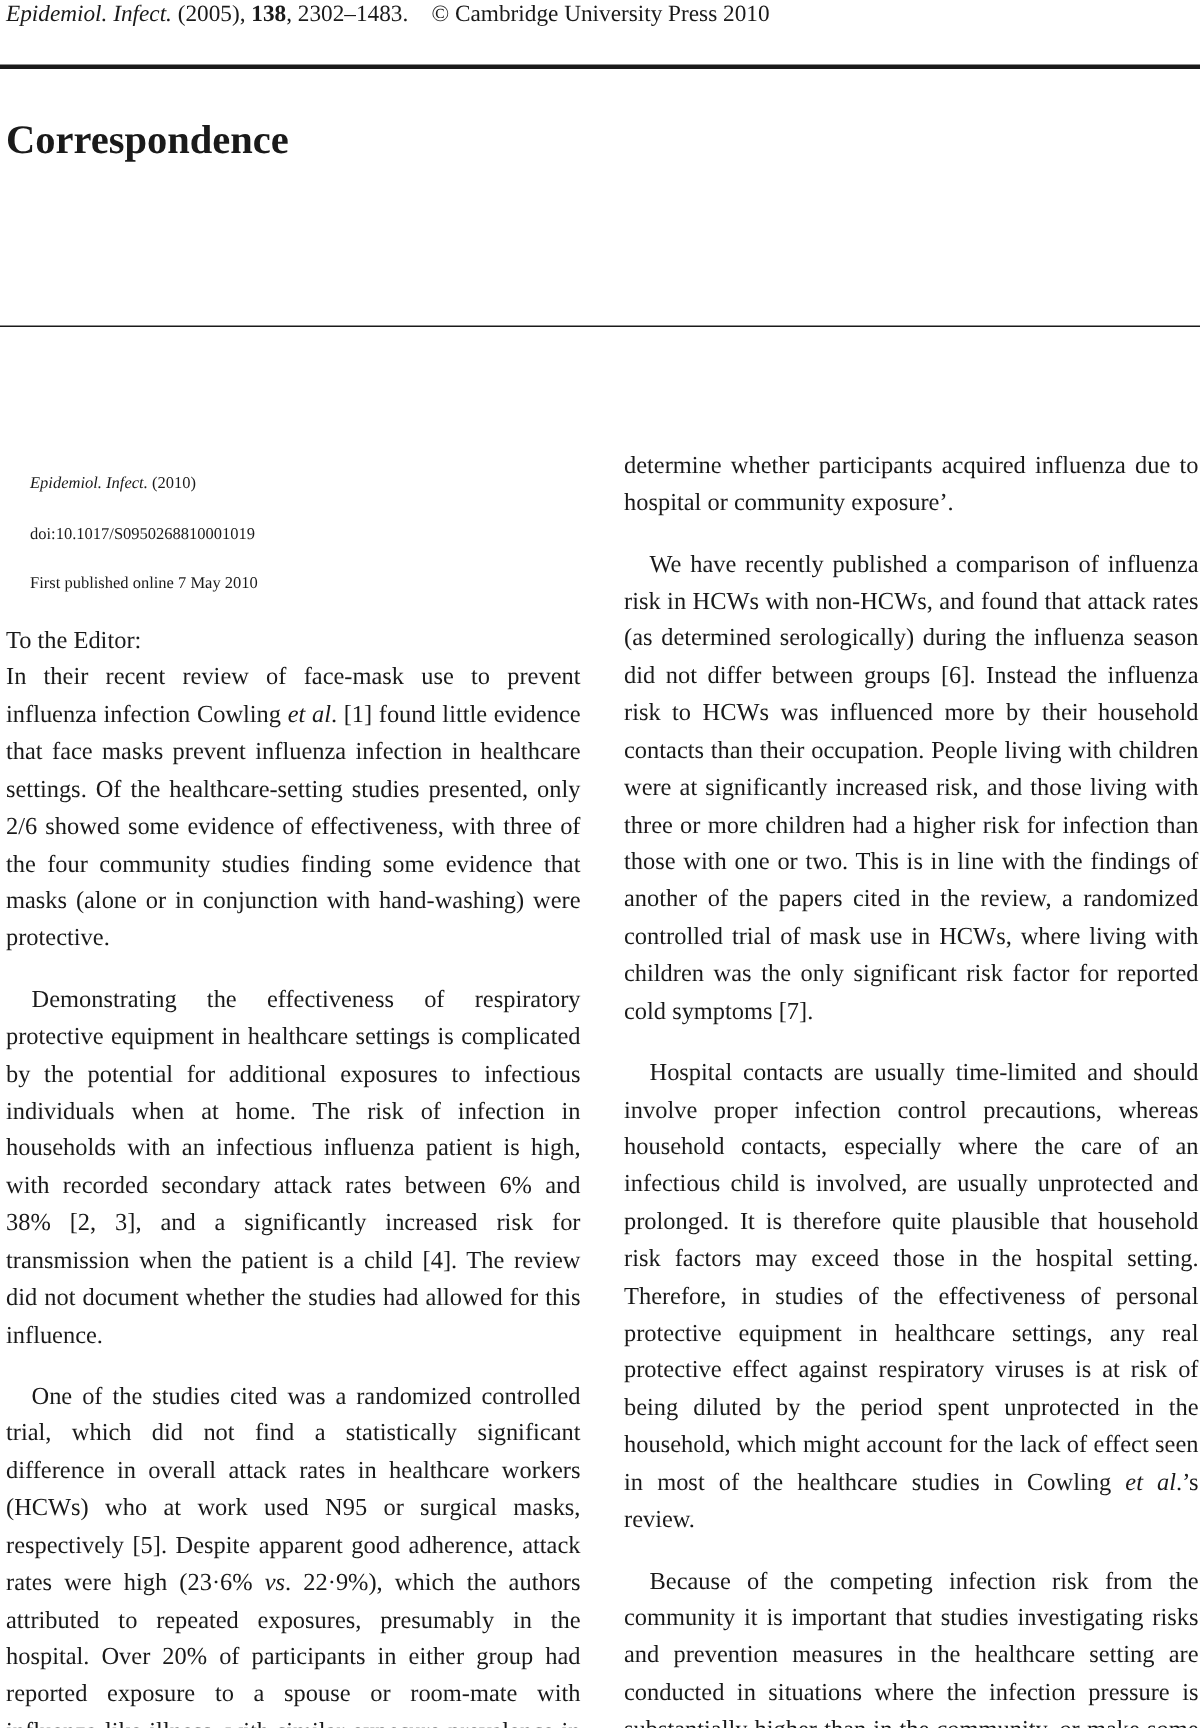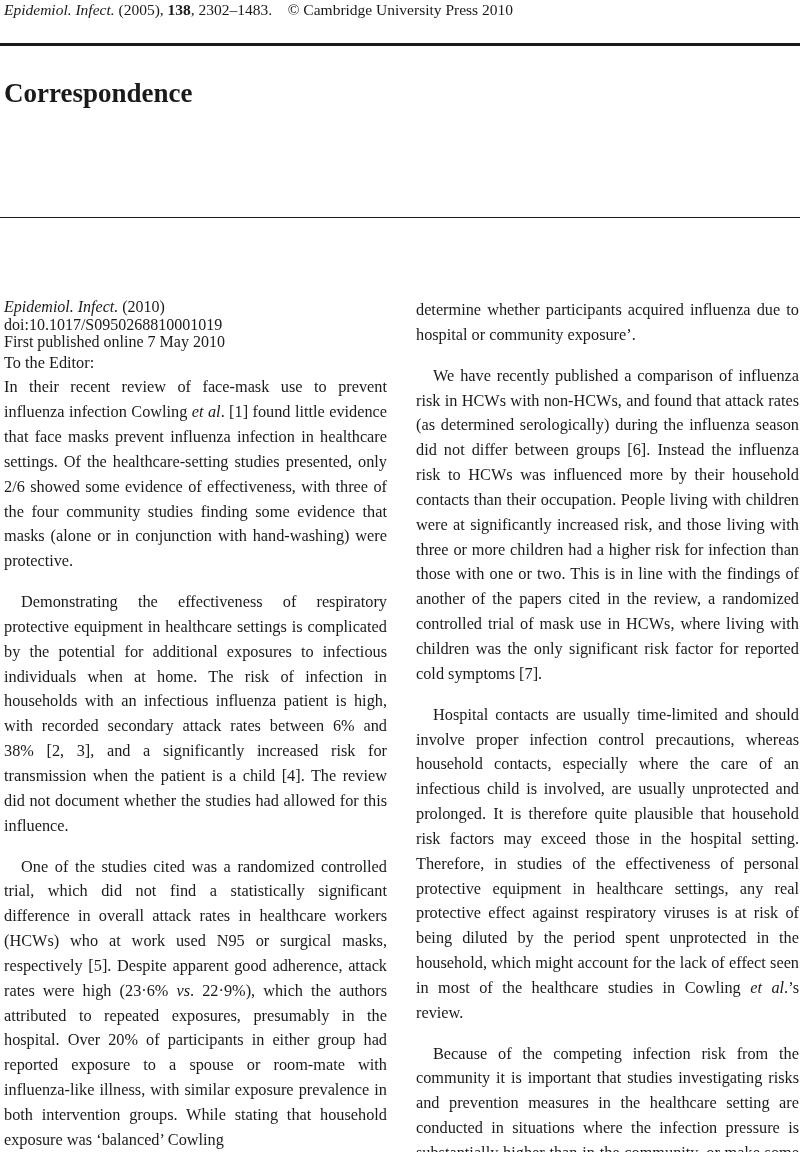--- a/index.html
+++ b/index.html
@@ -15,21 +15,21 @@
   .running-head .b { font-weight: bold; }
   .rule-thick { position: absolute; left: 0; top: 43px; width: 800px; height: 3px; background: #1a1a1a; }
   .section-title {
     position: absolute; left: 4px; top: 58px; font-size: 27px; font-weight: bold; line-height: 38px; margin-top: 16px;
   }
   .rule-thin { position: absolute; left: 0; top: 217px; width: 800px; height: 1px; background: #1a1a1a; }
 
   .col { position: absolute; top: 298px; width: 383px; font-size: 16.3px; line-height: 24.85px; }
   .col-left { left: 4px; }
   .col-right { left: 416px; }
-  .meta { font-size: 16px; line-height: 17.5px; margin: 0; }
+  .meta { font-size: 11px; line-height: 17.5px; margin: 16px; }
   .meta .it { font-style: italic; }
   .art-title { font-weight: bold; font-size: 15.5px; line-height: 23px; margin: 16px 0 0 0; }
   .art-title .it { font-style: italic; }
   .salutation { margin: 8px 0 0 0; }
   p.body { margin: 0; text-align: justify; }
   p.body.indent { text-indent: 17px; margin-top: 16px; }
   .it { font-style: italic; }
 </style>
 </head>
 <body>

